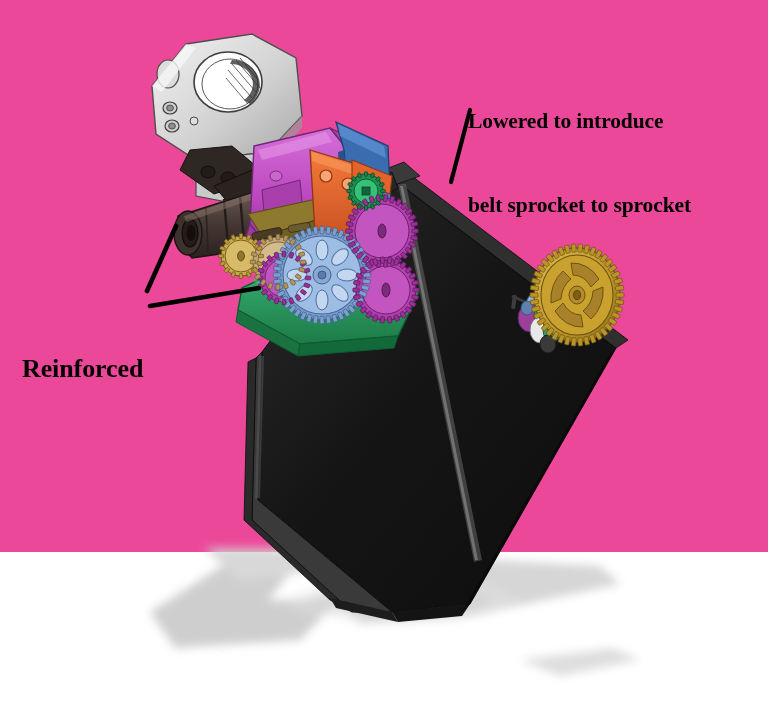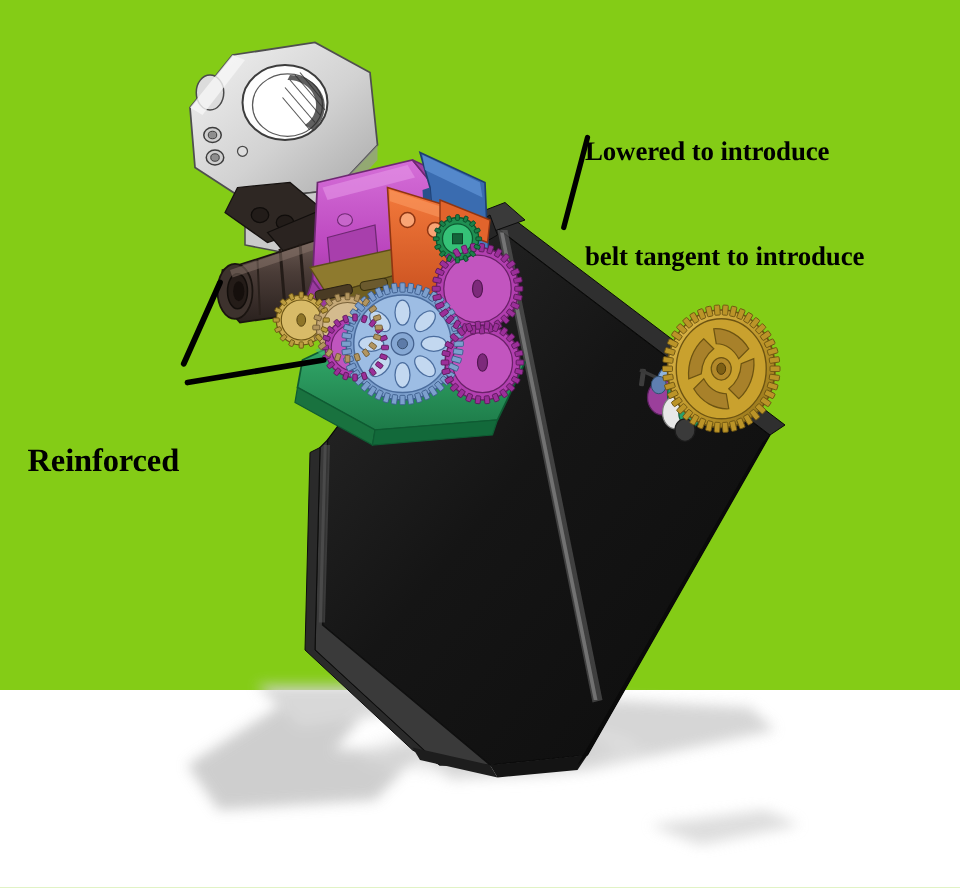--- a/index.html
+++ b/index.html
@@ -1,19 +1,19 @@
 <!DOCTYPE html>
 <html><head>
 <meta charset="utf-8">
 <title>CAD Annotated Assembly</title>
 <style>
   html,body{margin:0;padding:0;background:#fff;}
   body{width:768px;height:710px;position:relative;overflow:hidden;
        font-family:"Liberation Serif",serif;}
-  #stage{position:absolute;inset:0;width:768px;height:552px;background:#84cc16;}
+  #stage{position:absolute;inset:0;width:768px;height:552px;background:#ec4899;}
   #scene{position:absolute;inset:0;width:768px;height:710px;}
   .callout{position:absolute;font-family:"Liberation Serif",serif;font-weight:bold;
            color:#000;line-height:1.30;white-space:pre;}
   #callout-sprocket{left:468px;top:52px;font-size:21.5px;letter-spacing:-0.1px;}
   #callout-reinforced{left:22px;top:284px;font-size:26px;letter-spacing:-0.1px;}
 </style>
 </head>
 <body>
 
 <div id="stage">
@@ -532,20 +532,20 @@
 
     <g stroke="#000000" stroke-linecap="round">
       <line x1="470" y1="110" x2="451" y2="182" stroke-width="4.2"></line>
       <line x1="147" y1="291" x2="176" y2="226" stroke-width="4.6"></line>
       <line x1="150" y1="306" x2="259" y2="288" stroke-width="4.6"></line>
     </g>
   </svg>
 
   <div class="callout" id="callout-sprocket">
     <div>Lowered to introduce</div>
-    <div>belt tangent to introduce</div>
+    <div>belt sprocket to sprocket</div>
   </div>
 
   <div class="callout" id="callout-reinforced">
     <div>Reinforced</div>
   </div>
 
 </div>
 
 </body></html>

